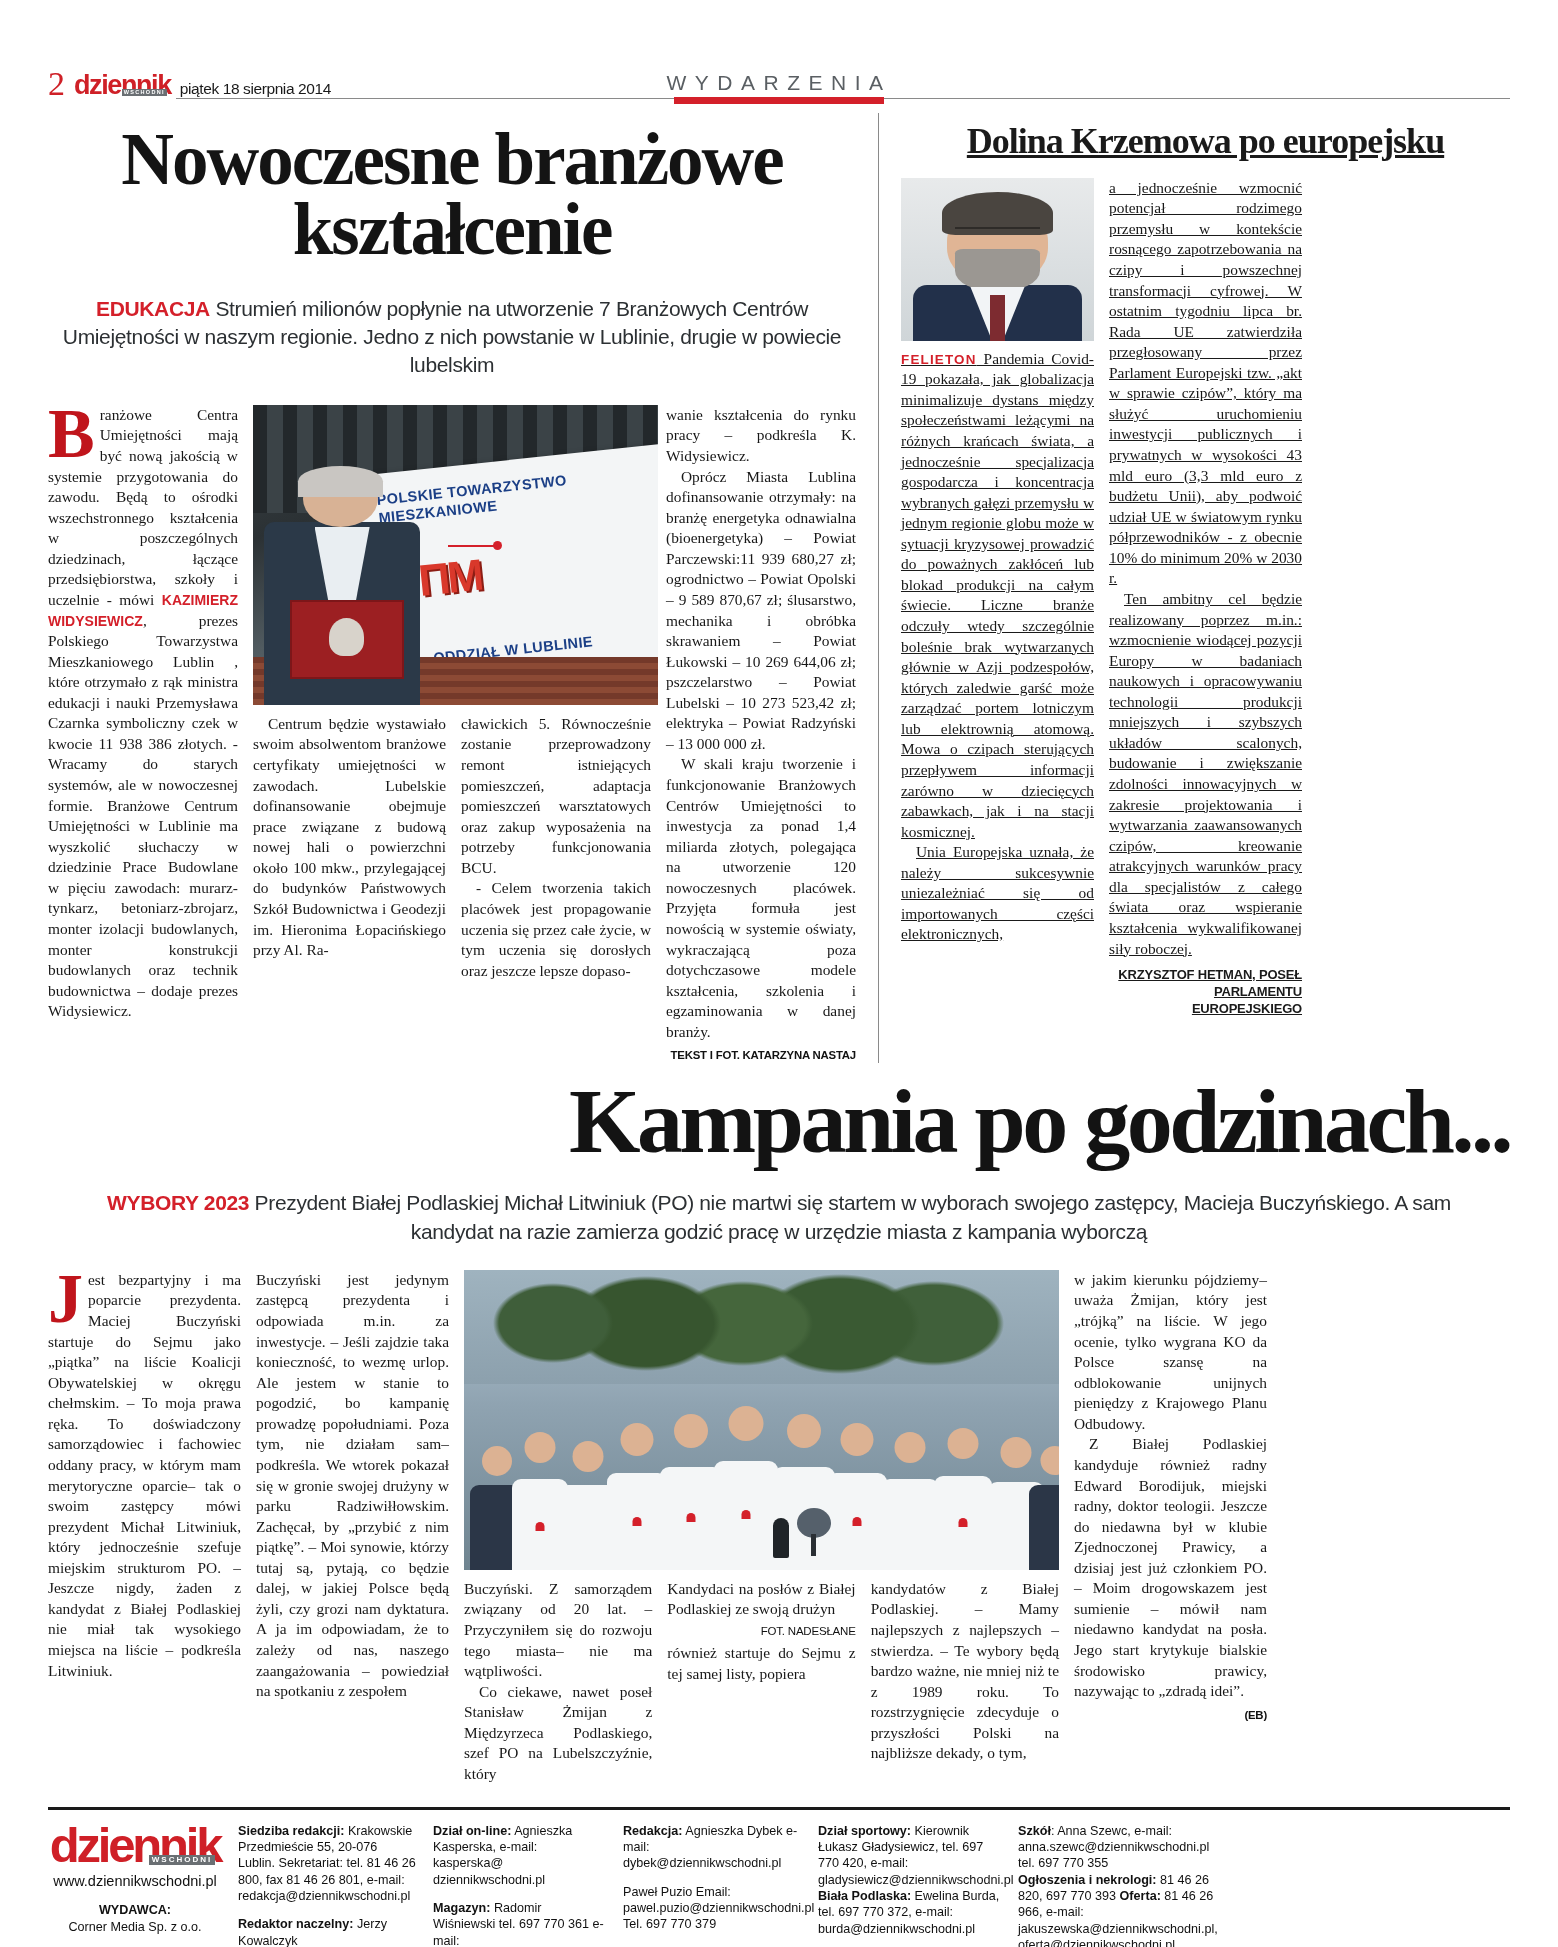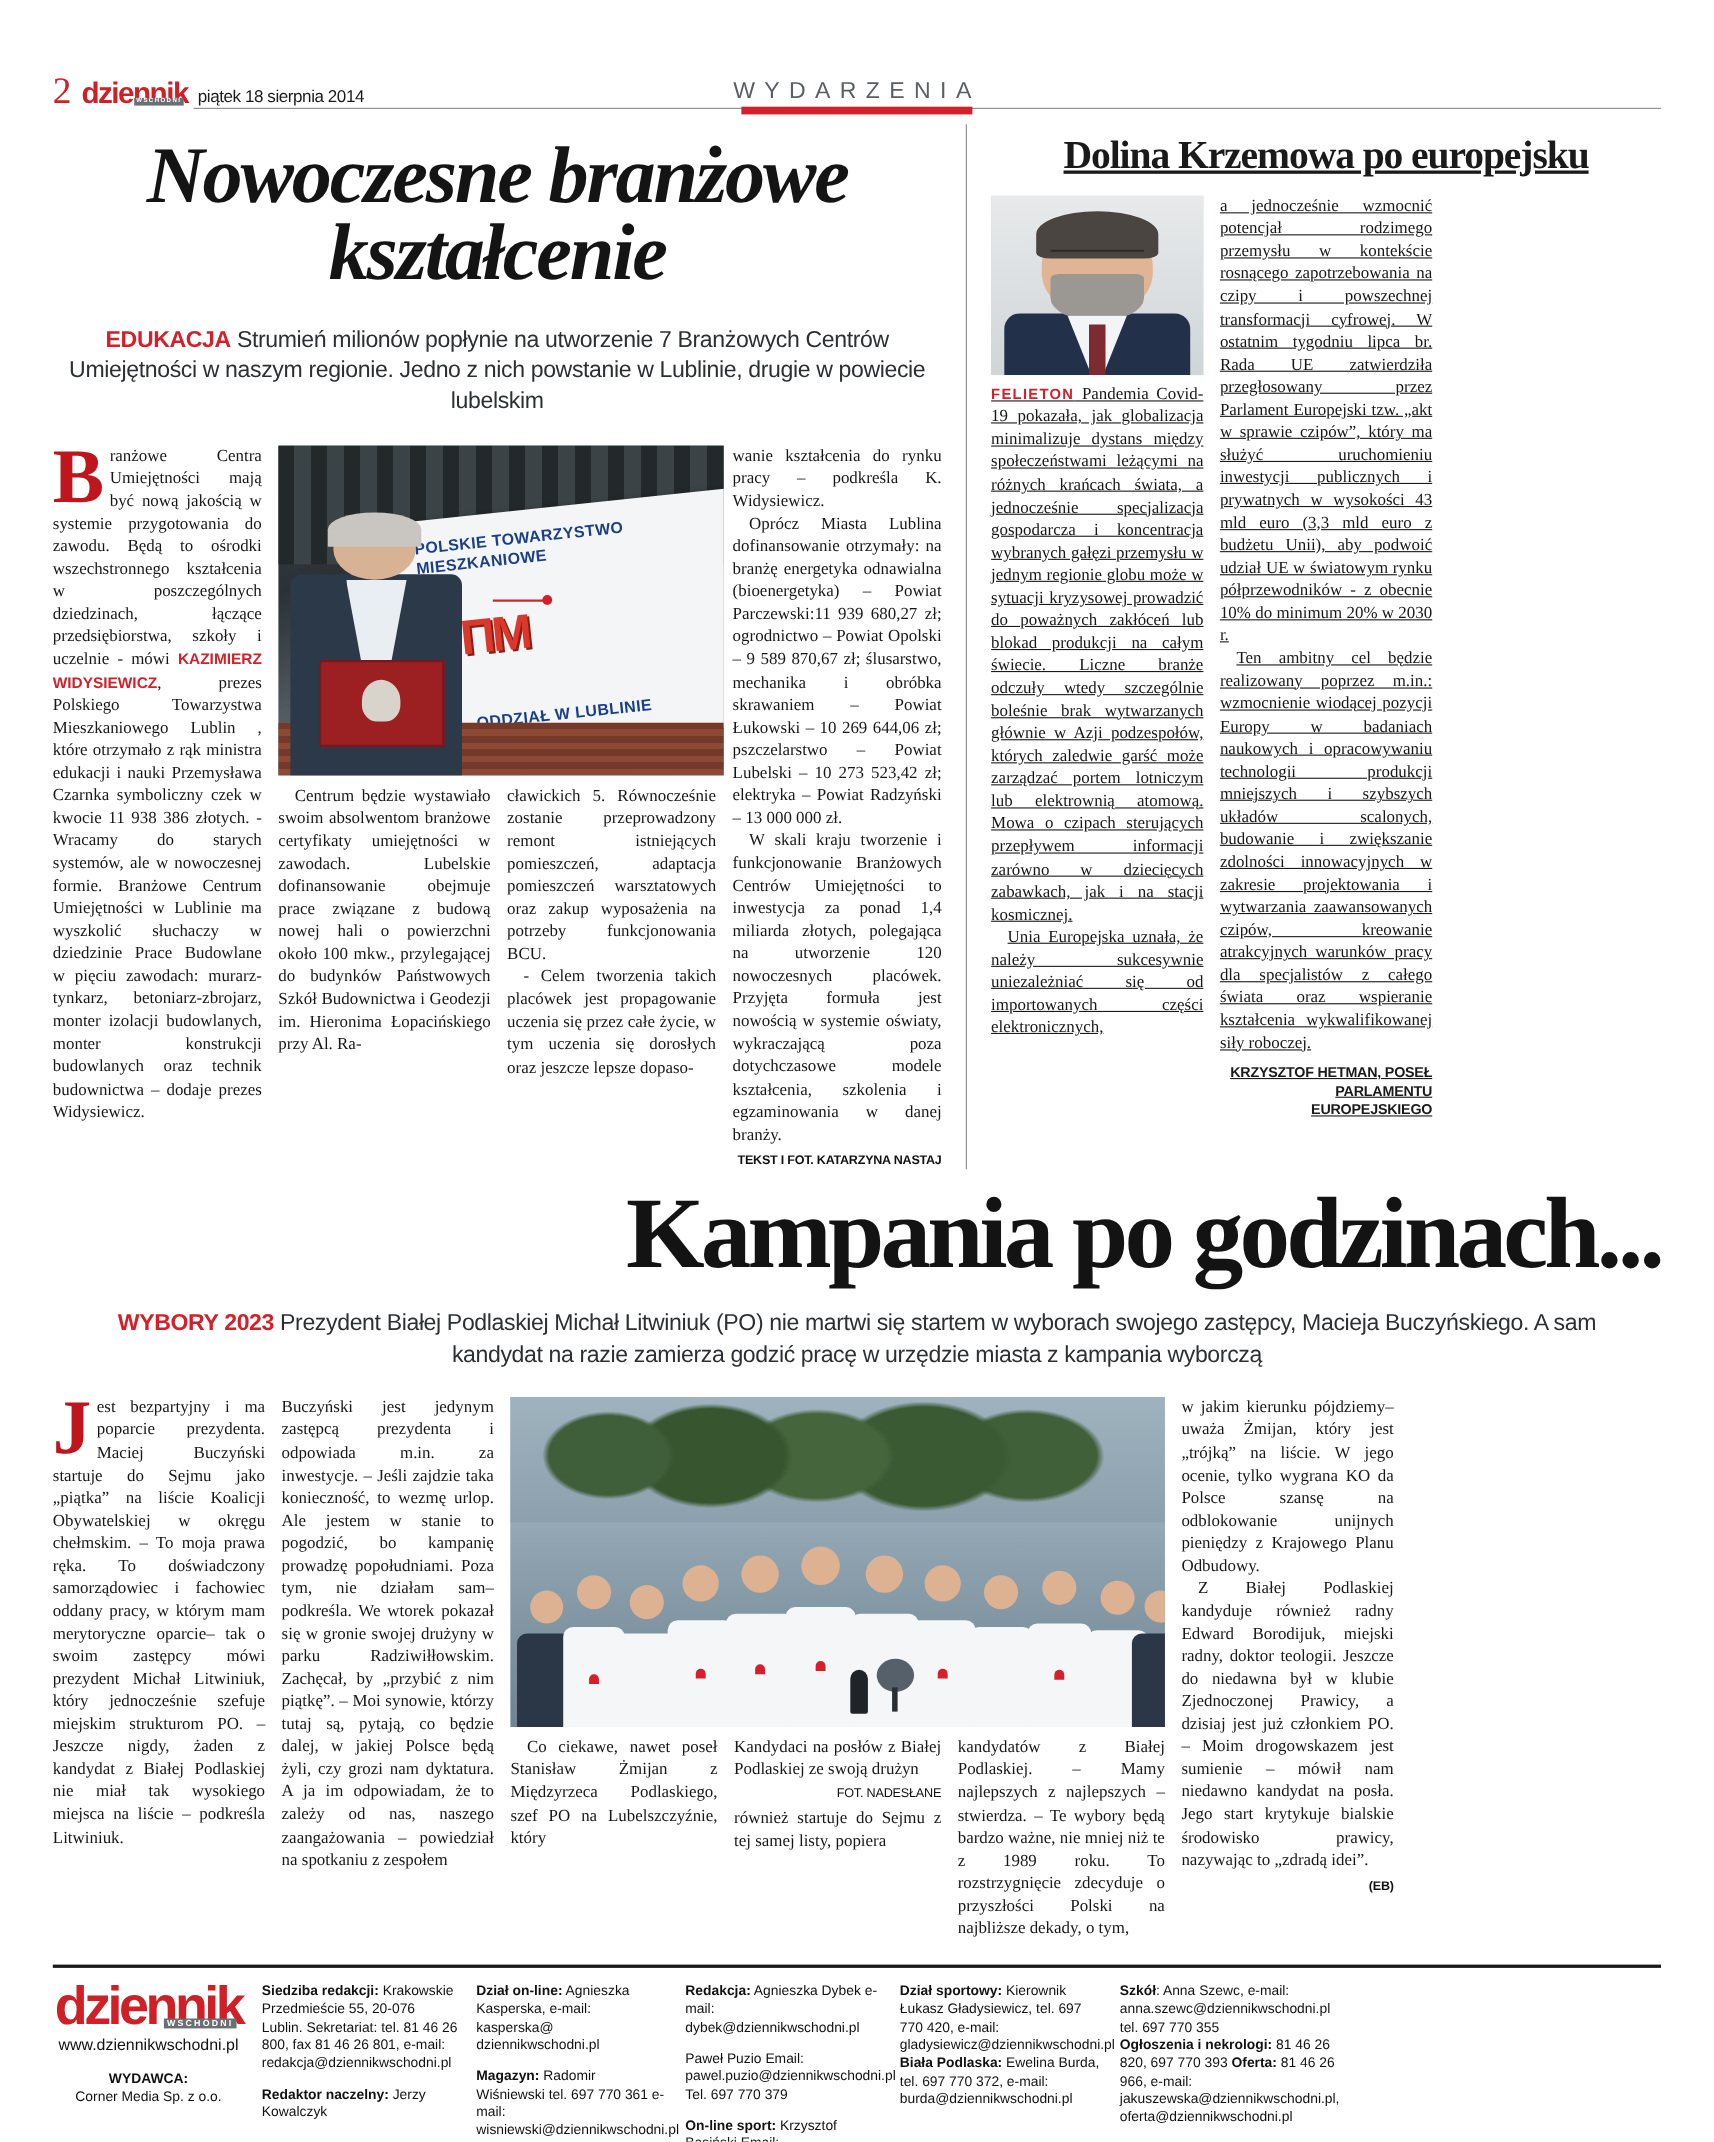--- a/index.html
+++ b/index.html
@@ -38,21 +38,21 @@
 
   
   .top-wrap { display:flex; margin-top:6px; }
   .top-left { width:830px; padding-right:22px; }
   .vdiv { width:1px; background:#8a8a8a; align-self:stretch; }
   .top-right { width:var(--rw,410px); padding-left:22px; flex:1;text-decoration:underline; }
 
   .hl-main {
     font-family:"Liberation Serif",serif; font-weight:bold;
     font-size:73px; line-height:.96; text-align:center; letter-spacing:-2px;
-    margin:12px 0 0 0; color:#141414;font-style:italic;
+    margin:12px 0 0 0; color:#141414;
   }
   .lead {
     font-family:"Liberation Sans",sans-serif; font-size:21px; line-height:1.33;
     text-align:center; color:#2c3033; margin:30px 14px 0 14px; letter-spacing:-.35px;
   }
   .lead .kicker { color:#d4202a; font-weight:bold; }
 
   
   .cols4 { display:flex; gap:15px; margin-top:26px; }
   .col { width:193px; }
@@ -389,20 +389,21 @@
           <div class="mic2"></div>
           <div class="mic">
             <div class="head"></div>
               <div class="stem"></div>
           </div>
         </div>
 
         <div style="display:flex;gap:15px;margin-top:9px;">
           <div class="c7">
             <div class="bodytxt">
+              <p class="noind">Buczyński. Z samorządem związany od 20 lat. – Przyczyniłem się do rozwoju tego miasta– nie ma wątpliwości.</p>
               <p>Co ciekawe, nawet poseł Stanisław Żmijan z Międzyrzeca Podlaskiego, szef PO na Lubelszczyźnie, który</p>
             </div>
           </div>
           <div class="c7">
             <div class="bodytxt">
               <p class="noind">Kandydaci na posłów z Białej Podlaskiej ze swoją drużyn</p>
             </div>
             <div class="cap2">FOT. NADESŁANE</div>
             <div class="bodytxt" style="margin-top:6px;">
               <p class="noind">również startuje do Sejmu z tej samej listy, popiera</p>

